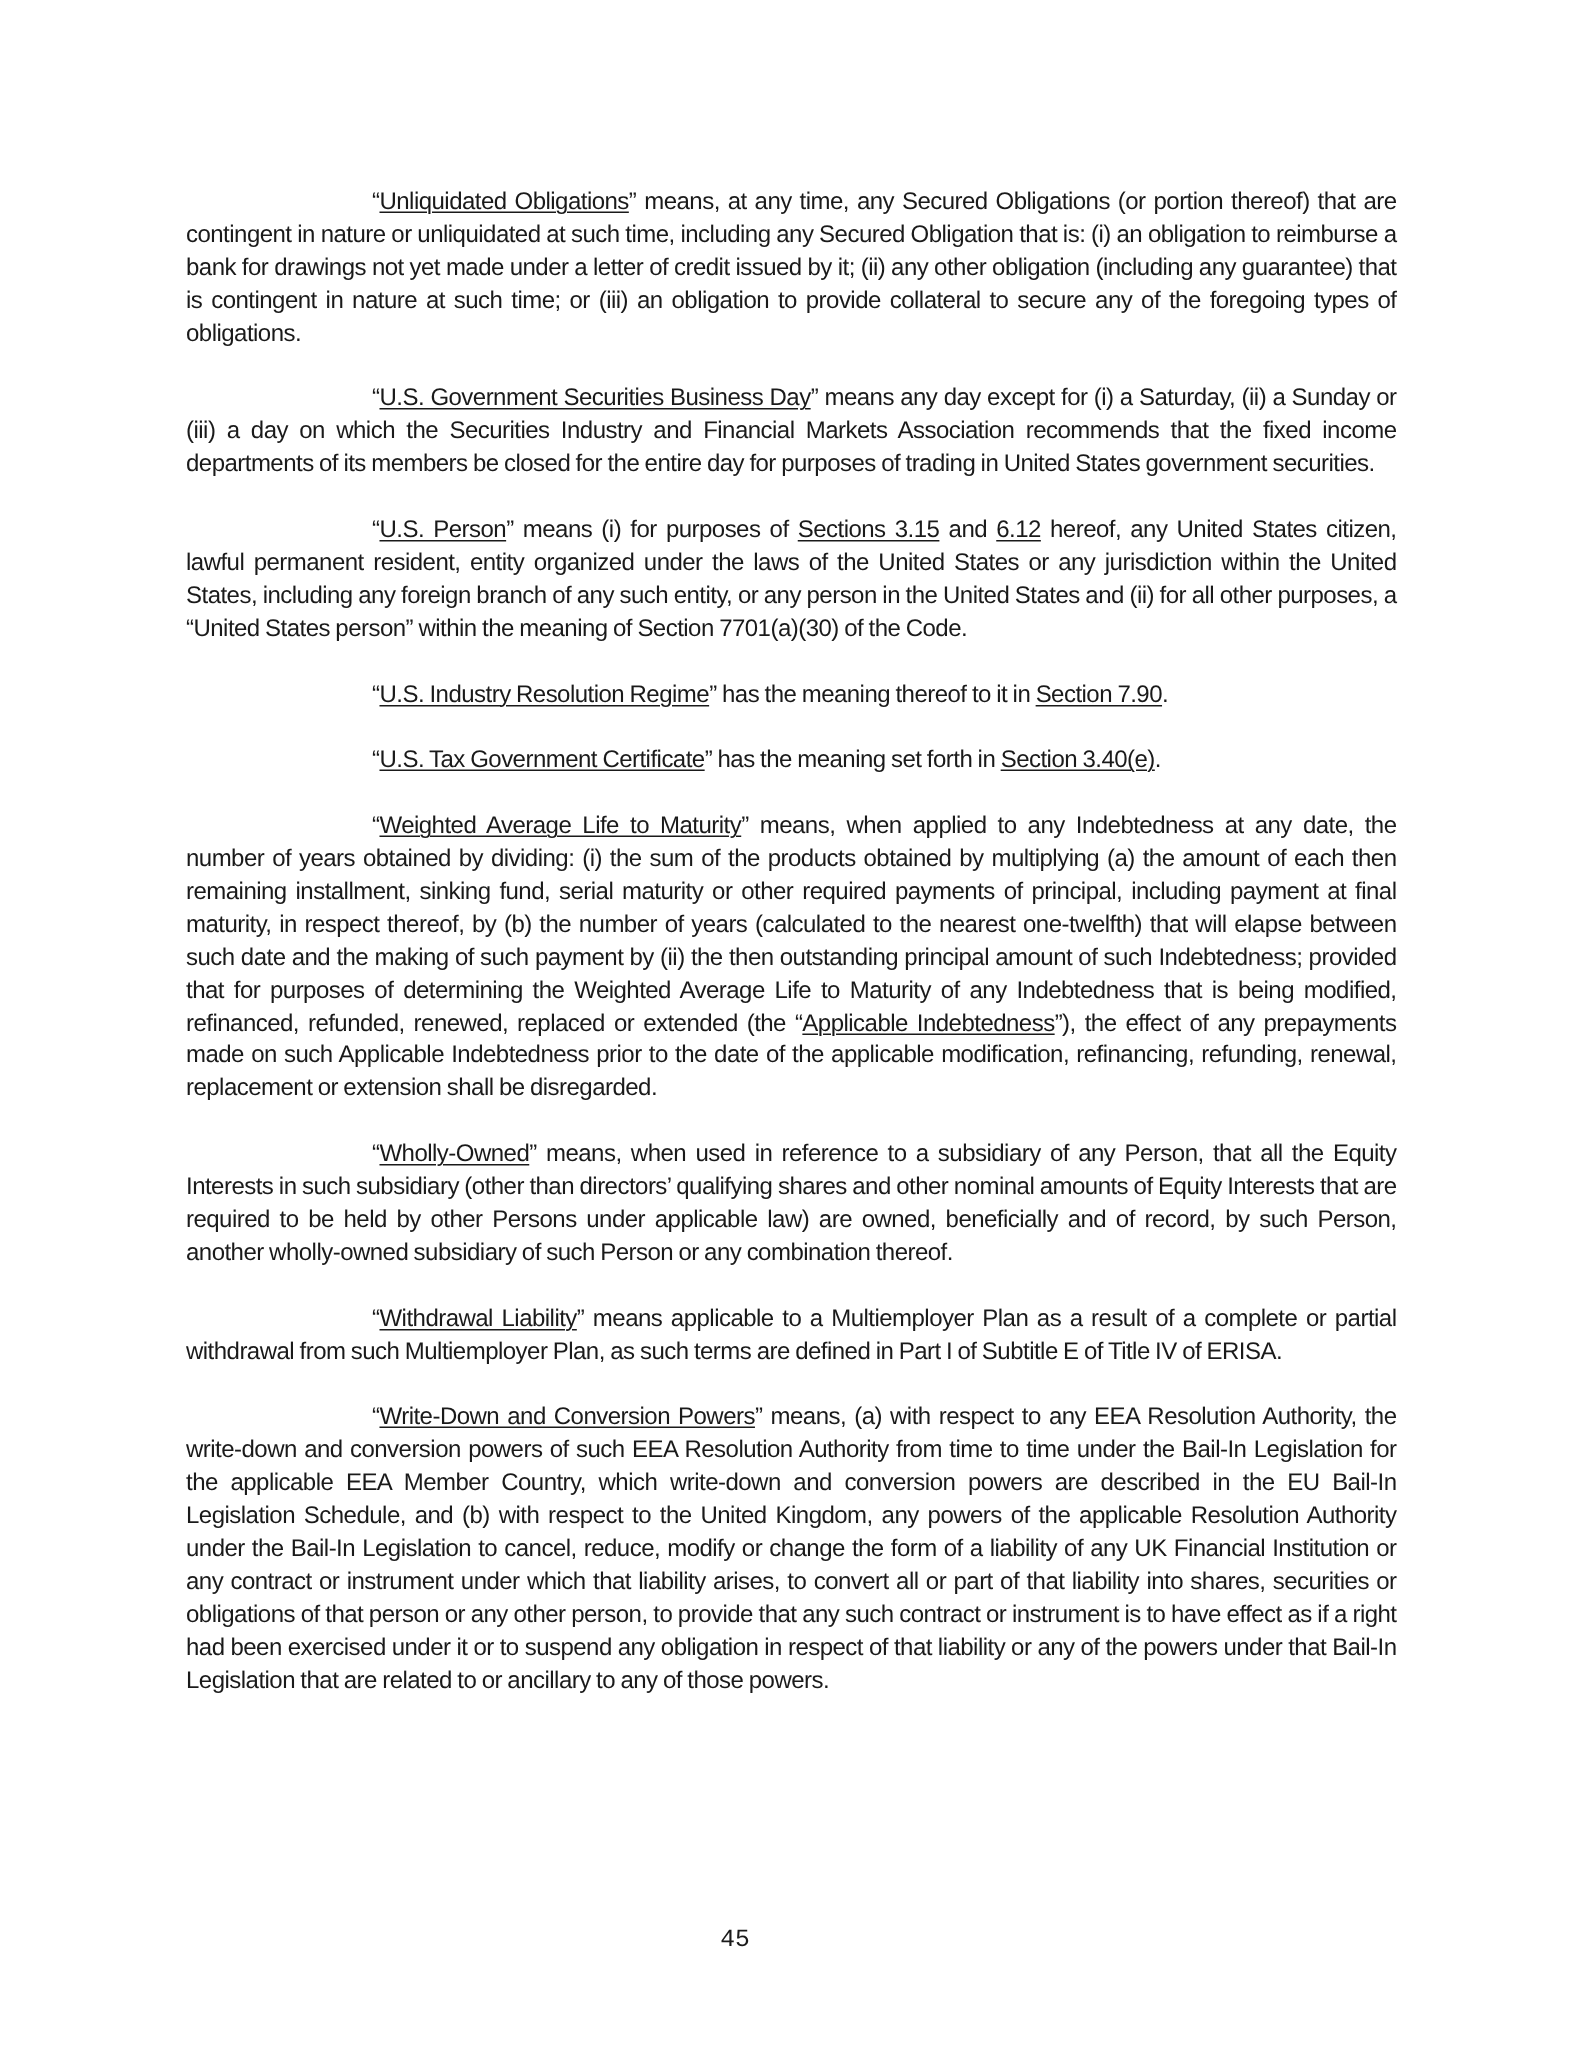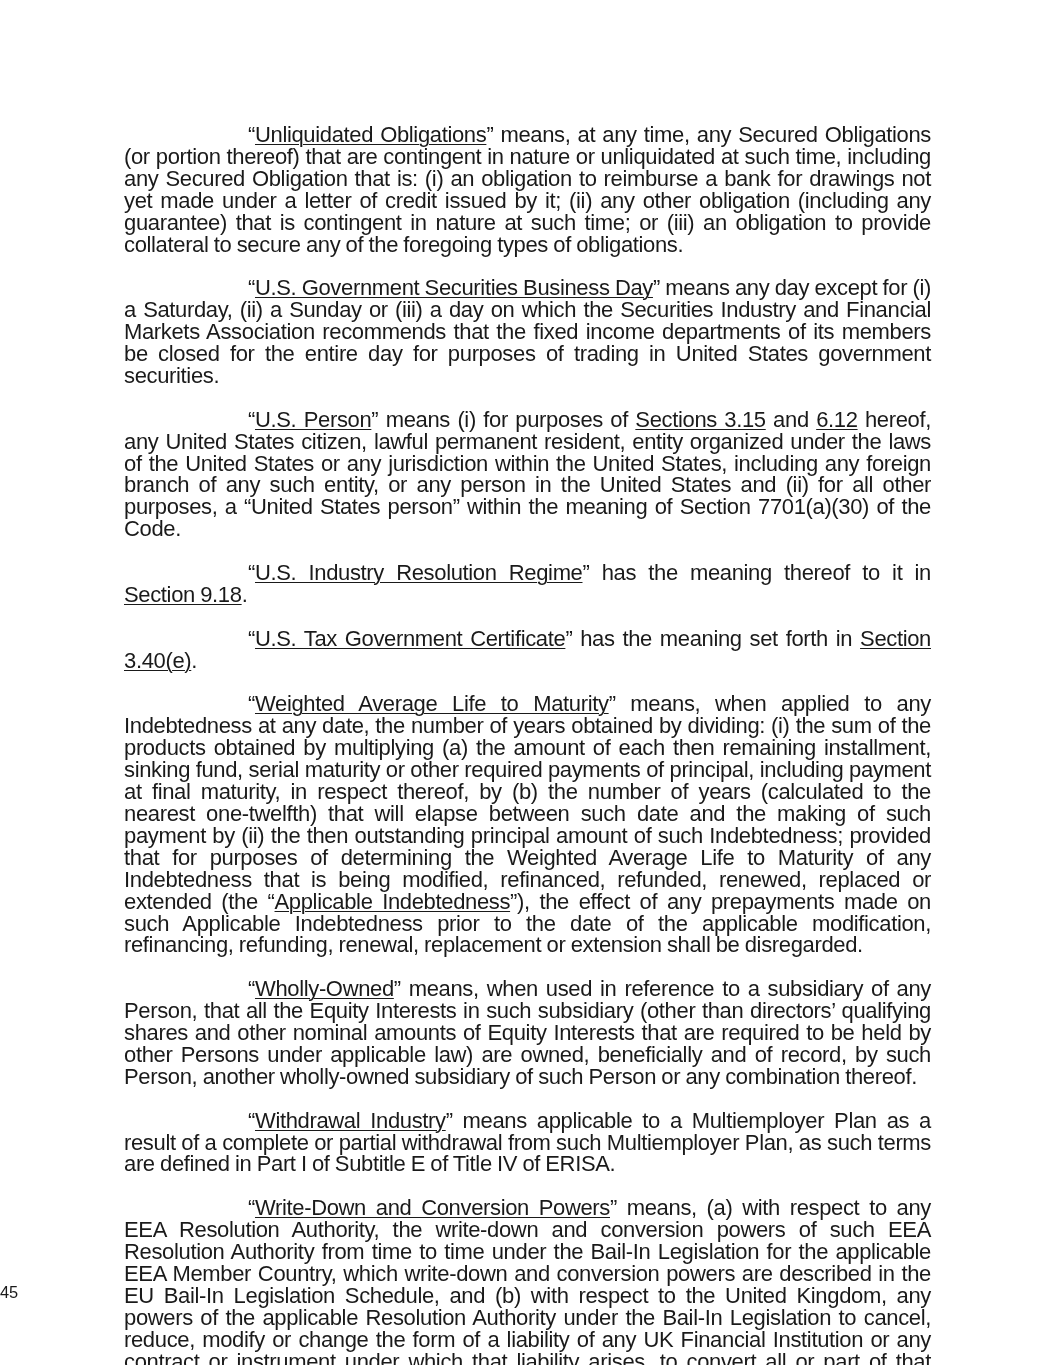--- a/index.html
+++ b/index.html
@@ -15,62 +15,63 @@
       font-family: "Liberation Sans Narrow", "Liberation Sans", sans-serif;
       color: #1a1a1a;
     }
     .page {
       position: absolute;
       left: 124px;
       top: 124px;
       width: 807px;
     }
     .para {
-      font-size: 22px;
+      font-size: 16px;
       line-height: 21.9px;
       text-align: justify;
       text-indent: 124px;
       margin: 0 0 21.9px 0;
       letter-spacing: -0.35px;
       word-spacing: -0.5px;
       transform-origin: left top;
     }
     .term, .ref {
       text-decoration: underline;
       text-underline-offset: 2px;
       text-decoration-thickness: 1px;
     }
     .page-number {
       position: absolute;
       left: 0;
       width: 980px;
       top: 1283px;
+      text-align: center;
       font-size: 16.4px;
-      font-family: Liberation Sans, sans-serif;
+      font-family: Liberation Mono, monospace;
       color: #1a1a1a;
     }
   </style>
 </head>
 <body>
 
 <div class="page">
 
   <p class="para"><span>“</span><span class="term">Unliquidated Obligations</span><span>”</span><span> means, at any time, any Secured Obligations (or portion thereof) that are contingent in nature or unliquidated at such time, including any Secured Obligation that is: (i) an obligation to reimburse a bank for drawings not yet made under a letter of credit issued by it; (ii) any other obligation (including any guarantee) that is contingent in nature at such time; or (iii) an obligation to provide collateral to secure any of the foregoing types of obligations.</span></p>
 
   <p class="para"><span>“</span><span class="term">U.S. Government Securities Business Day</span><span>”</span><span> means any day except for (i) a Saturday, (ii) a Sunday or (iii) a day on which the Securities Industry and Financial Markets Association recommends that the fixed income departments of its members be closed for the entire day for purposes of trading in United States government securities.</span></p>
 
   <p class="para"><span>“</span><span class="term">U.S. Person</span><span>”</span><span> means (i) for purposes of </span><span class="ref">Sections 3.15</span><span> and </span><span class="ref">6.12</span><span> hereof, any United States citizen, lawful permanent resident, entity organized under the laws of the United States or any jurisdiction within the United States, including any foreign branch of any such entity, or any person in the United States and (ii) for all other purposes, a “United States person” within the meaning of Section 7701(a)(30) of the Code.</span></p>
 
-  <p class="para"><span>“</span><span class="term">U.S. Industry Resolution Regime</span><span>”</span><span> has the meaning thereof to it in </span><span class="ref">Section 9.18</span><span>.</span></p>
+  <p class="para"><span>“</span><span class="term">U.S. Industry Resolution Regime</span><span>”</span><span> has the meaning thereof to it in </span><span class="ref">Section 7.90</span><span>.</span></p>
 
   <p class="para"><span>“</span><span class="term">U.S. Tax Government Certificate</span><span>”</span><span> has the meaning set forth in </span><span class="ref">Section 3.40(e)</span><span>.</span></p>
 
   <p class="para"><span>“</span><span class="term">Weighted Average Life to Maturity</span><span>”</span><span> means, when applied to any Indebtedness at any date, the number of years obtained by dividing: (i) the sum of the products obtained by multiplying (a) the amount of each then remaining installment, sinking fund, serial maturity or other required payments of principal, including payment at final maturity, in respect thereof, by (b) the number of years (calculated to the nearest one-twelfth) that will elapse between such date and the making of such payment by (ii) the then outstanding principal amount of such Indebtedness; provided that for purposes of determining the Weighted Average Life to Maturity of any Indebtedness that is being modified, refinanced, refunded, renewed, replaced or extended (the “</span><span class="ref">Applicable Indebtedness</span><span>”), the effect of any prepayments made on such Applicable Indebtedness prior to the date of the applicable modification, refinancing, refunding, renewal, replacement or extension shall be disregarded.</span></p>
 
   <p class="para"><span>“</span><span class="term">Wholly-Owned</span><span>”</span><span> means, when used in reference to a subsidiary of any Person, that all the Equity Interests in such subsidiary (other than directors’ qualifying shares and other nominal amounts of Equity Interests that are required to be held by other Persons under applicable law) are owned, beneficially and of record, by such Person, another wholly-owned subsidiary of such Person or any combination thereof.</span></p>
 
-  <p class="para"><span>“</span><span class="term">Withdrawal Industry</span><span>”</span><span> means applicable to a Multiemployer Plan as a result of a complete or partial withdrawal from such Multiemployer Plan, as such terms are defined in Part I of Subtitle E of Title IV of ERISA.</span></p>
+  <p class="para"><span>“</span><span class="term">Withdrawal Liability</span><span>”</span><span> means applicable to a Multiemployer Plan as a result of a complete or partial withdrawal from such Multiemployer Plan, as such terms are defined in Part I of Subtitle E of Title IV of ERISA.</span></p>
 
   <p class="para"><span>“</span><span class="term">Write-Down and Conversion Powers</span><span>”</span><span> means, (a) with respect to any EEA Resolution Authority, the write-down and conversion powers of such EEA Resolution Authority from time to time under the Bail-In Legislation for the applicable EEA Member Country, which write-down and conversion powers are described in the EU Bail-In Legislation Schedule, and (b) with respect to the United Kingdom, any powers of the applicable Resolution Authority under the Bail-In Legislation to cancel, reduce, modify or change the form of a liability of any UK Financial Institution or any contract or instrument under which that liability arises, to convert all or part of that liability into shares, securities or obligations of that person or any other person, to provide that any such contract or instrument is to have effect as if a right had been exercised under it or to suspend any obligation in respect of that liability or any of the powers under that Bail-In Legislation that are related to or ancillary to any of those powers.</span></p>
 
 </div>
 
 <div class="page-number">45</div>
 
 </body></html>

